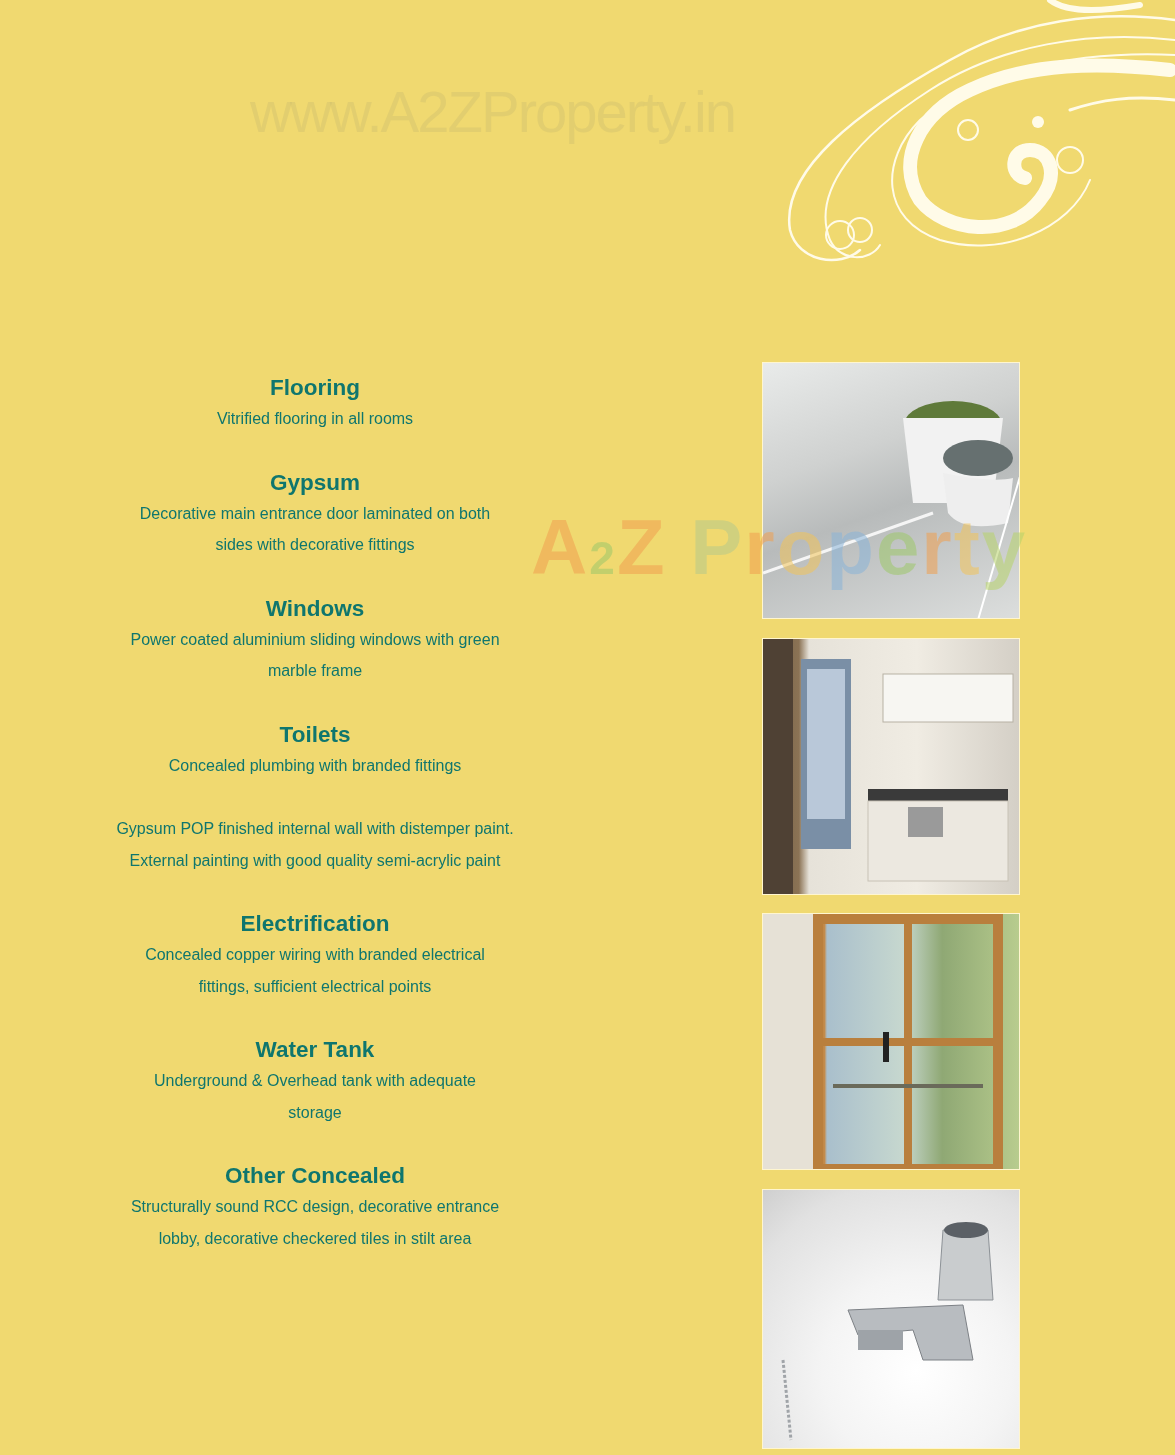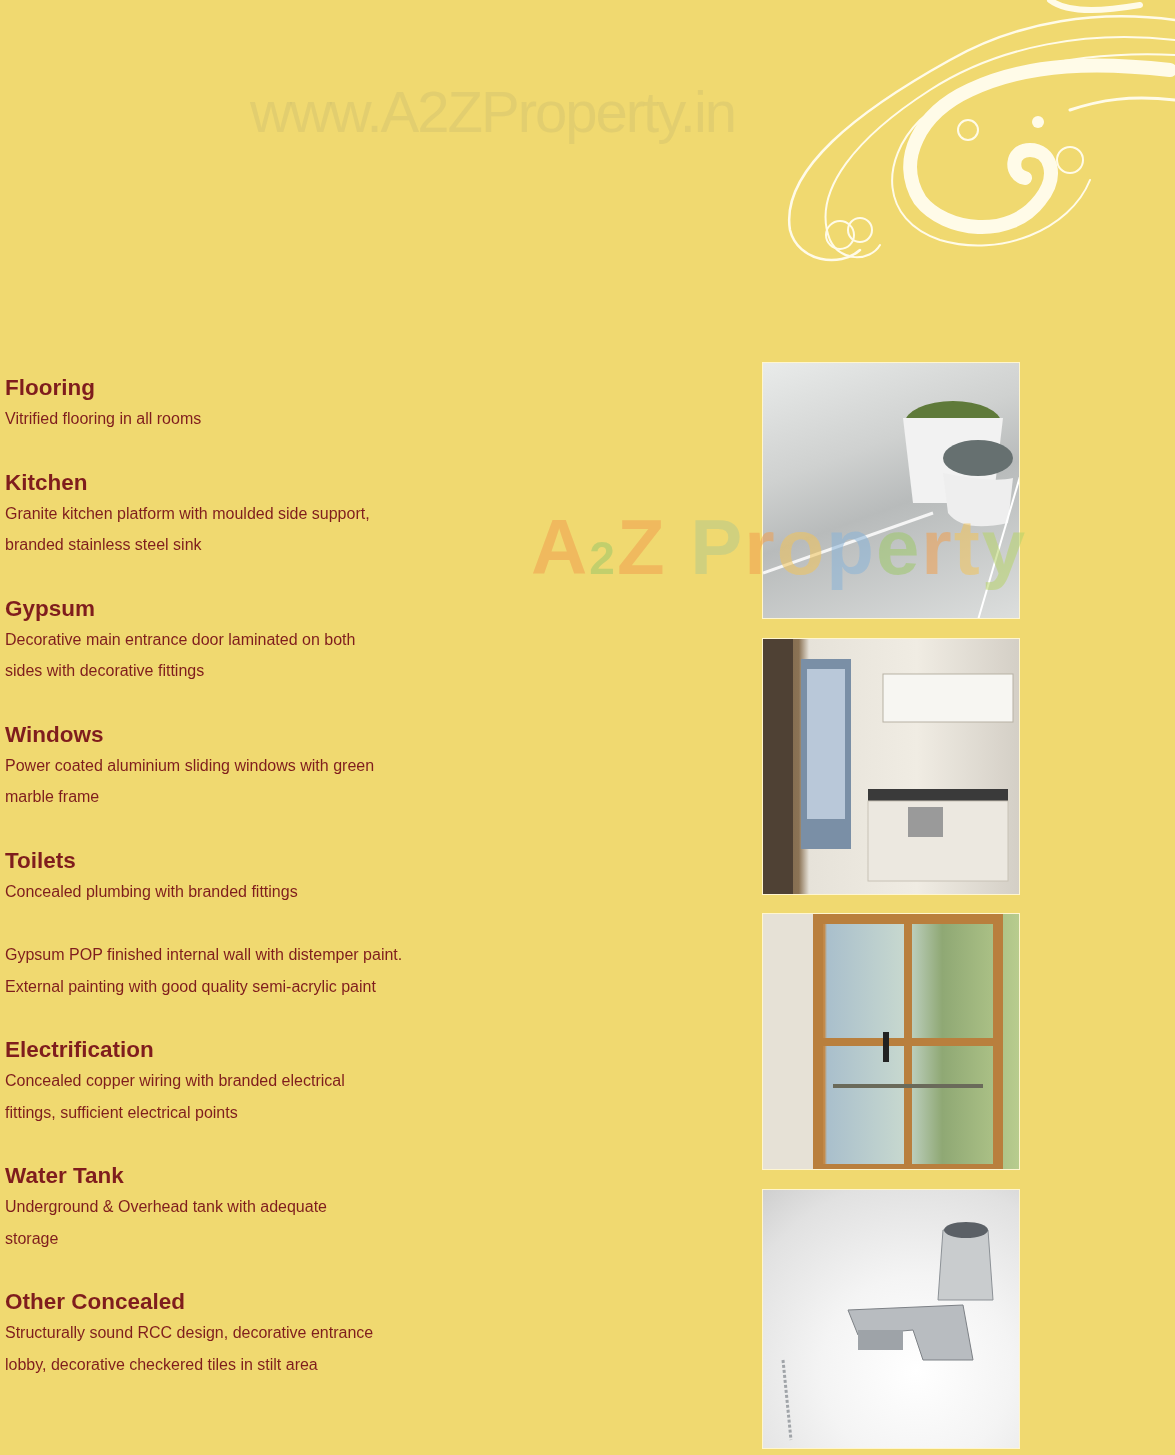--- a/index.html
+++ b/index.html
@@ -12,21 +12,22 @@
   .watermark-url {
     position: absolute; left: 250px; top: 78px;
     font-size: 58px; letter-spacing: -2px;
     color: rgba(200, 185, 110, 0.35);
     font-family: "Liberation Sans", sans-serif;
     white-space: nowrap;
   }
   .swirl { position: absolute; left: 770px; top: 0; width: 405px; height: 275px; }
   .specs {
     position: absolute; left: 5px; top: 372px; width: 620px;
-    color: #7f1d1d;
+    color: #0f766e;
+    text-align: center;
   }
   .spec { margin-bottom: 32px; }
   .spec-title { font-weight: bold; font-size: 22.5px; line-height: 31px; }
   .spec-desc { font-size: 16px; line-height: 31.5px; }
   .photo {
     position: absolute; left: 762px; width: 258px; height: 257px;
     border: 1.5px solid #fff6cf; box-sizing: border-box; overflow: hidden;
   }
   .p1 { top: 362px; background: linear-gradient(160deg, #e9ebea 0%, #cfd1d0 35%, #b8bbbb 55%, #dcdedd 100%); }
   .p2 { top: 638px; background: linear-gradient(90deg, #6b5a44 0%, #8b7355 14%, #e6e2d9 18%, #f0ece3 60%, #d4cfc6 100%); }
@@ -55,25 +56,20 @@
   <circle cx="300" cy="160" r="13" stroke-width="2"></circle>
   <circle cx="268" cy="122" r="6" fill="#fffbe8" stroke="none"></circle>
   <circle cx="70" cy="235" r="14" stroke-width="2"></circle>
   <circle cx="90" cy="230" r="12" stroke-width="2"></circle>
 </svg>
 
 <div class="specs">
   <div class="spec">
     <div class="spec-title">Flooring</div>
     <div class="spec-desc">Vitrified flooring in all rooms</div>
-  </div>
-  <div class="spec">
-    <div class="spec-title">Kitchen</div>
-    <div class="spec-desc">Granite kitchen platform with moulded side support,</div>
-    <div class="spec-desc">branded stainless steel sink</div>
   </div>
   <div class="spec">
     <div class="spec-title">Gypsum</div>
     <div class="spec-desc">Decorative main entrance door laminated on both</div>
     <div class="spec-desc">sides with decorative fittings</div>
   </div>
   <div class="spec">
     <div class="spec-title">Windows</div>
     <div class="spec-desc">Power coated aluminium sliding windows with green</div>
     <div class="spec-desc">marble frame</div>

